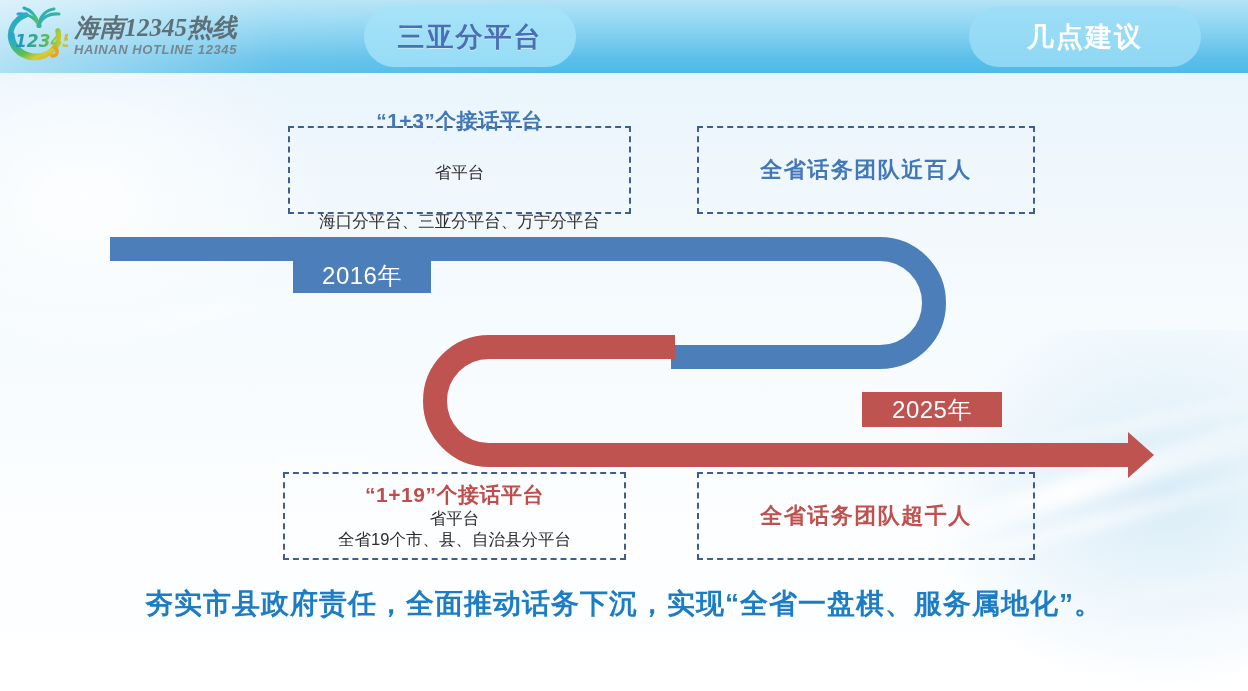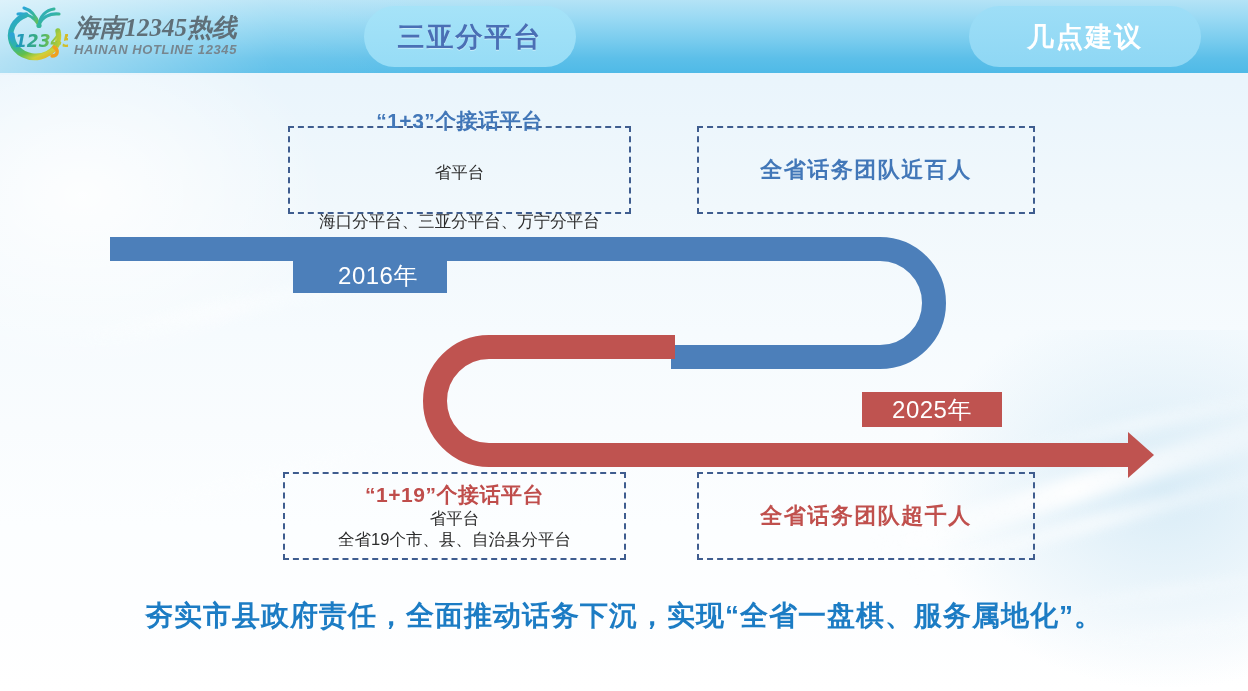--- a/index.html
+++ b/index.html
@@ -202,32 +202,31 @@
     color: #ffffff;
     font-size: 24px;
     letter-spacing: 0.5px;
     font-family: "Liberation Sans", "DejaVu Sans", sans-serif;
     white-space: nowrap;
   }
   #chip-2016 {
     left: 293px; top: 258px;
     width: 138px; height: 35px;
     background: #4c7fba;
-    padding-left: 16px;
   }
   #chip-2025 {
     left: 862px; top: 392px;
     width: 140px; height: 35px;
     background: #bf5350;
   }
 
   
   #caption {
     position: absolute;
-    left: 0; top: 597px;
+    left: 0; top: 585px;
     width: 1248px;
     text-align: center;
     font-size: 28px;
     font-weight: bold;
     color: #1c7cc4;
     letter-spacing: 1px;
     font-family: "Liberation Sans", "DejaVu Sans", sans-serif;
     white-space: nowrap;
   }
 </style>

